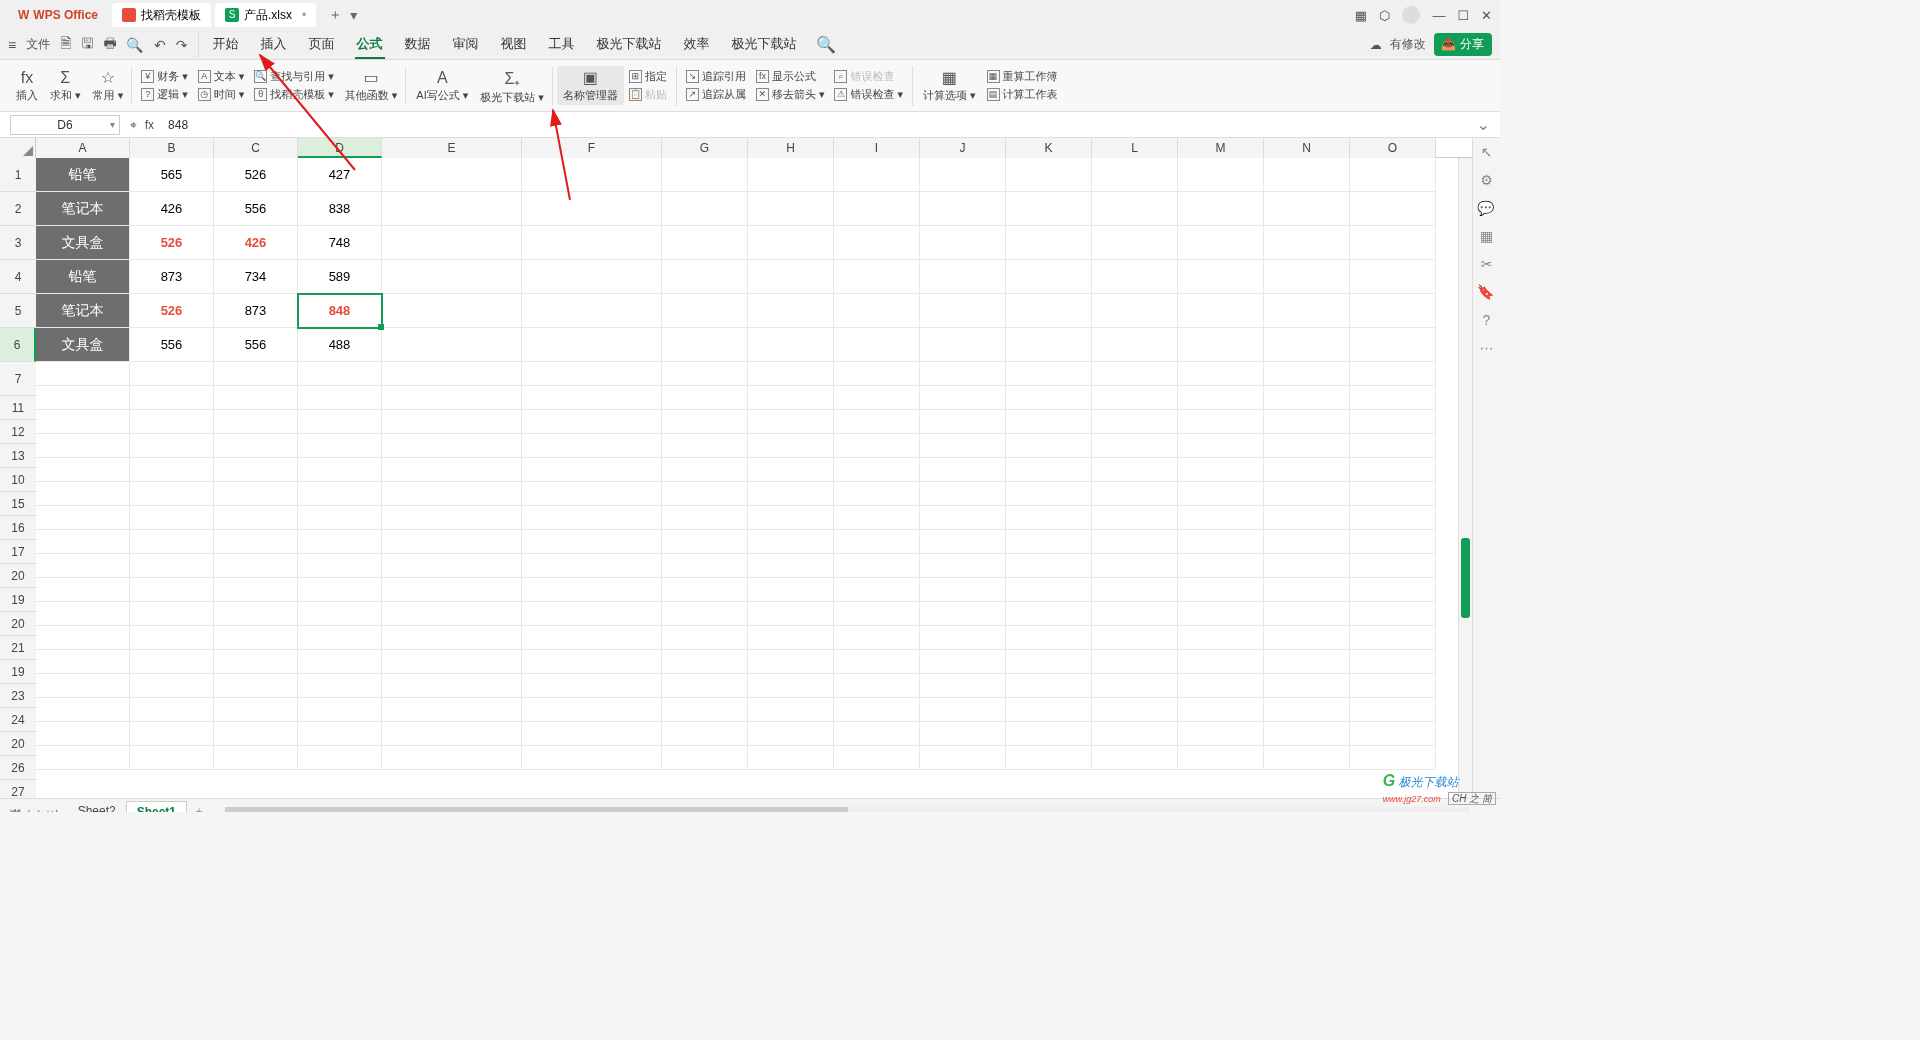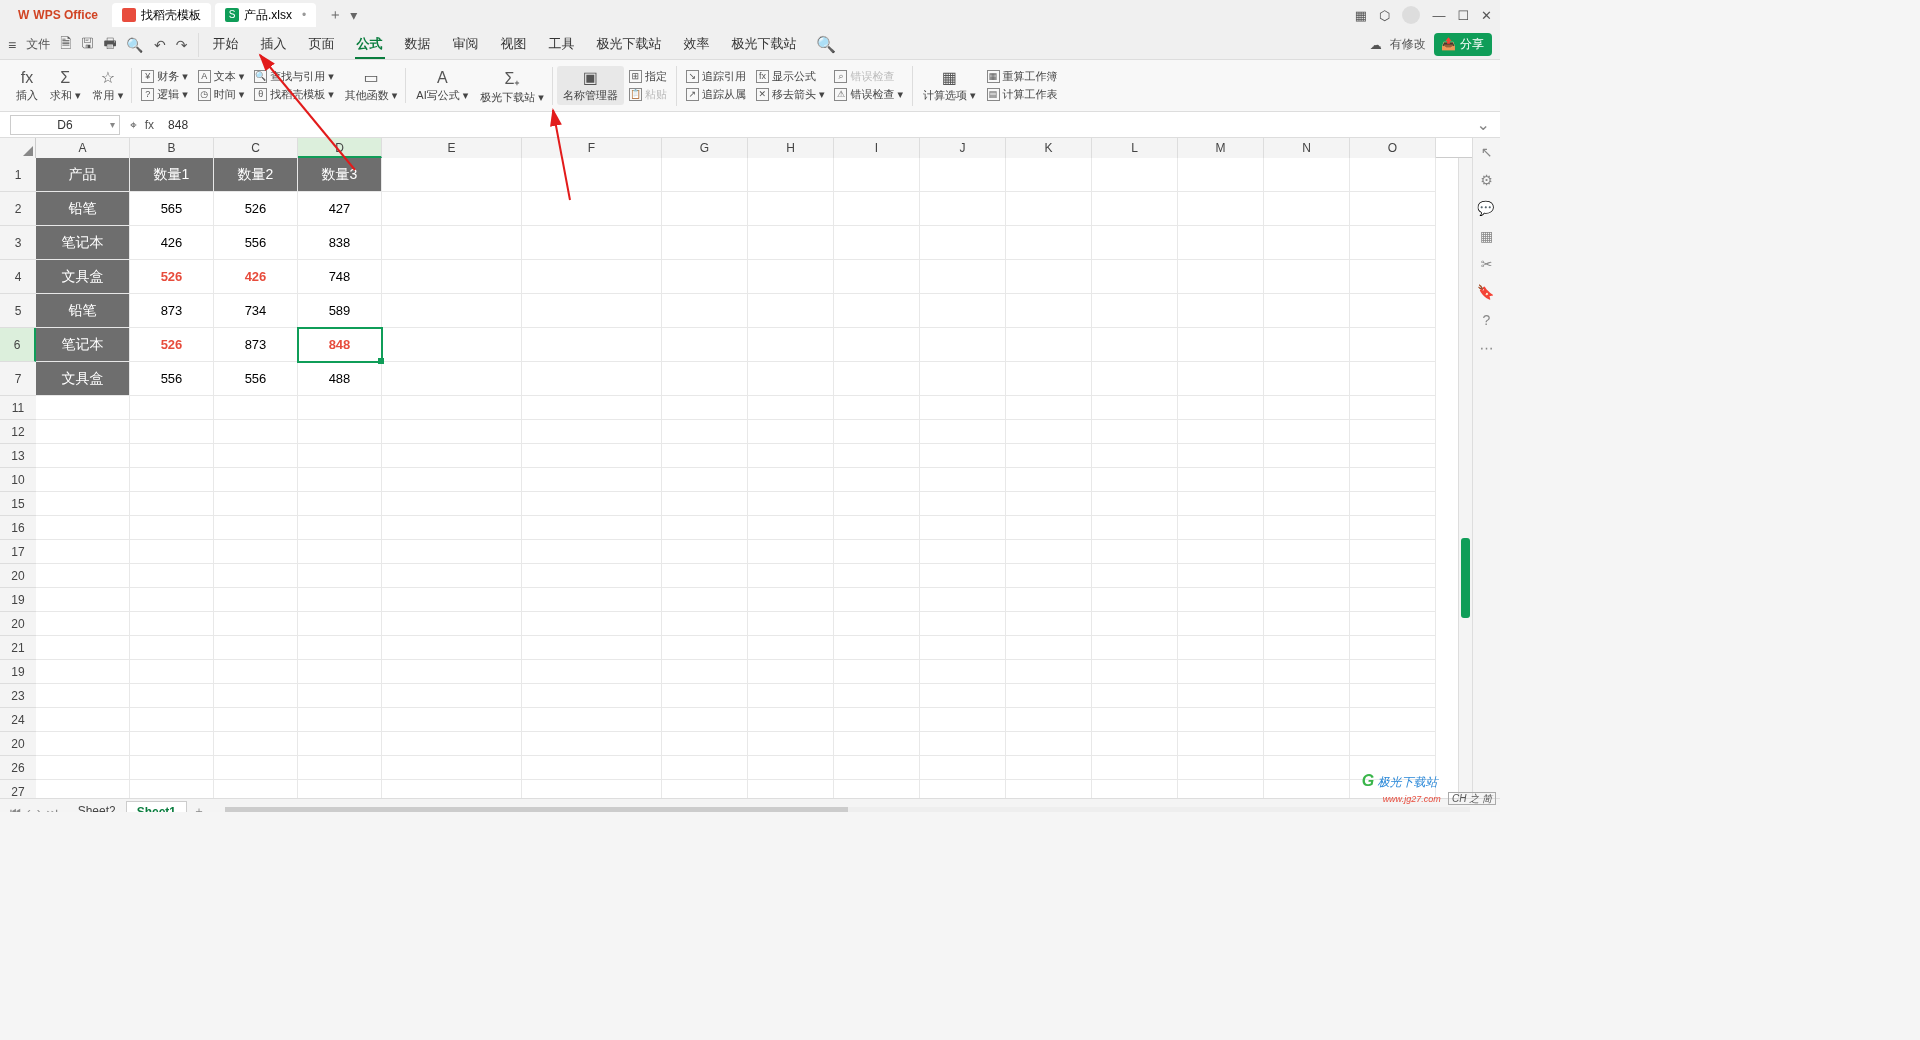--- a/index.html
+++ b/index.html
@@ -309,37 +309,20 @@
           <div class="rowhdr">21</div>
           <div class="rowhdr">19</div>
           <div class="rowhdr">23</div>
           <div class="rowhdr">24</div>
           <div class="rowhdr">20</div>
           <div class="rowhdr">26</div>
           <div class="rowhdr">27</div>
         </div>
       <div class="gridbody" id="gridbody">
           <div class="grow tall">
-            <div class="cell hdrcell" style="width: 94px;">产品</div>
-            <div class="cell hdrcell" style="width: 84px;">数量1</div>
-            <div class="cell hdrcell" style="width: 84px;">数量2</div>
-            <div class="cell hdrcell" style="width: 84px;">数量3</div>
-            <div class="cell" style="width: 140px;"></div>
-            <div class="cell" style="width: 140px;"></div>
-            <div class="cell" style="width: 86px;"></div>
-            <div class="cell" style="width: 86px;"></div>
-            <div class="cell" style="width: 86px;"></div>
-            <div class="cell" style="width: 86px;"></div>
-            <div class="cell" style="width: 86px;"></div>
-            <div class="cell" style="width: 86px;"></div>
-            <div class="cell" style="width: 86px;"></div>
-            <div class="cell" style="width: 86px;"></div>
-            <div class="cell" style="width: 86px;"></div>
-          </div>
-          <div class="grow tall">
             <div class="cell hdrcell" style="width: 94px;">铅笔</div>
             <div class="cell" style="width: 84px;">565</div>
             <div class="cell" style="width: 84px;">526</div>
             <div class="cell" style="width: 84px;">427</div>
             <div class="cell" style="width: 140px;"></div>
             <div class="cell" style="width: 140px;"></div>
             <div class="cell" style="width: 86px;"></div>
             <div class="cell" style="width: 86px;"></div>
             <div class="cell" style="width: 86px;"></div>
             <div class="cell" style="width: 86px;"></div>
@@ -796,15 +779,15 @@
           <path d="M0,0 L0,6 L9,3 z" fill="#e21b1b"></path>
         </marker>
       </defs>
 <line x1="25" y1="95" x2="8" y2="5" stroke="#e21b1b" stroke-width="2" marker-end="url(#ah2)"></line>
     </svg>
 </div>
 
 <div class="watermark">
   <span class="g">G</span>
   <span>极光下载站</span><br>
-  <span style="font-size:9px;color:#e84c3d;margin-left:21px;">www.jg27.com</span>
+  <span style="font-size:9px;color:#e84c3d;">www.jg27.com</span>
   <span style="font-size:10px;color:#555;border:1px solid #aaa;padding:0 3px;margin-left:4px;">CH 之 简</span>
 </div>
 
 </body></html>

